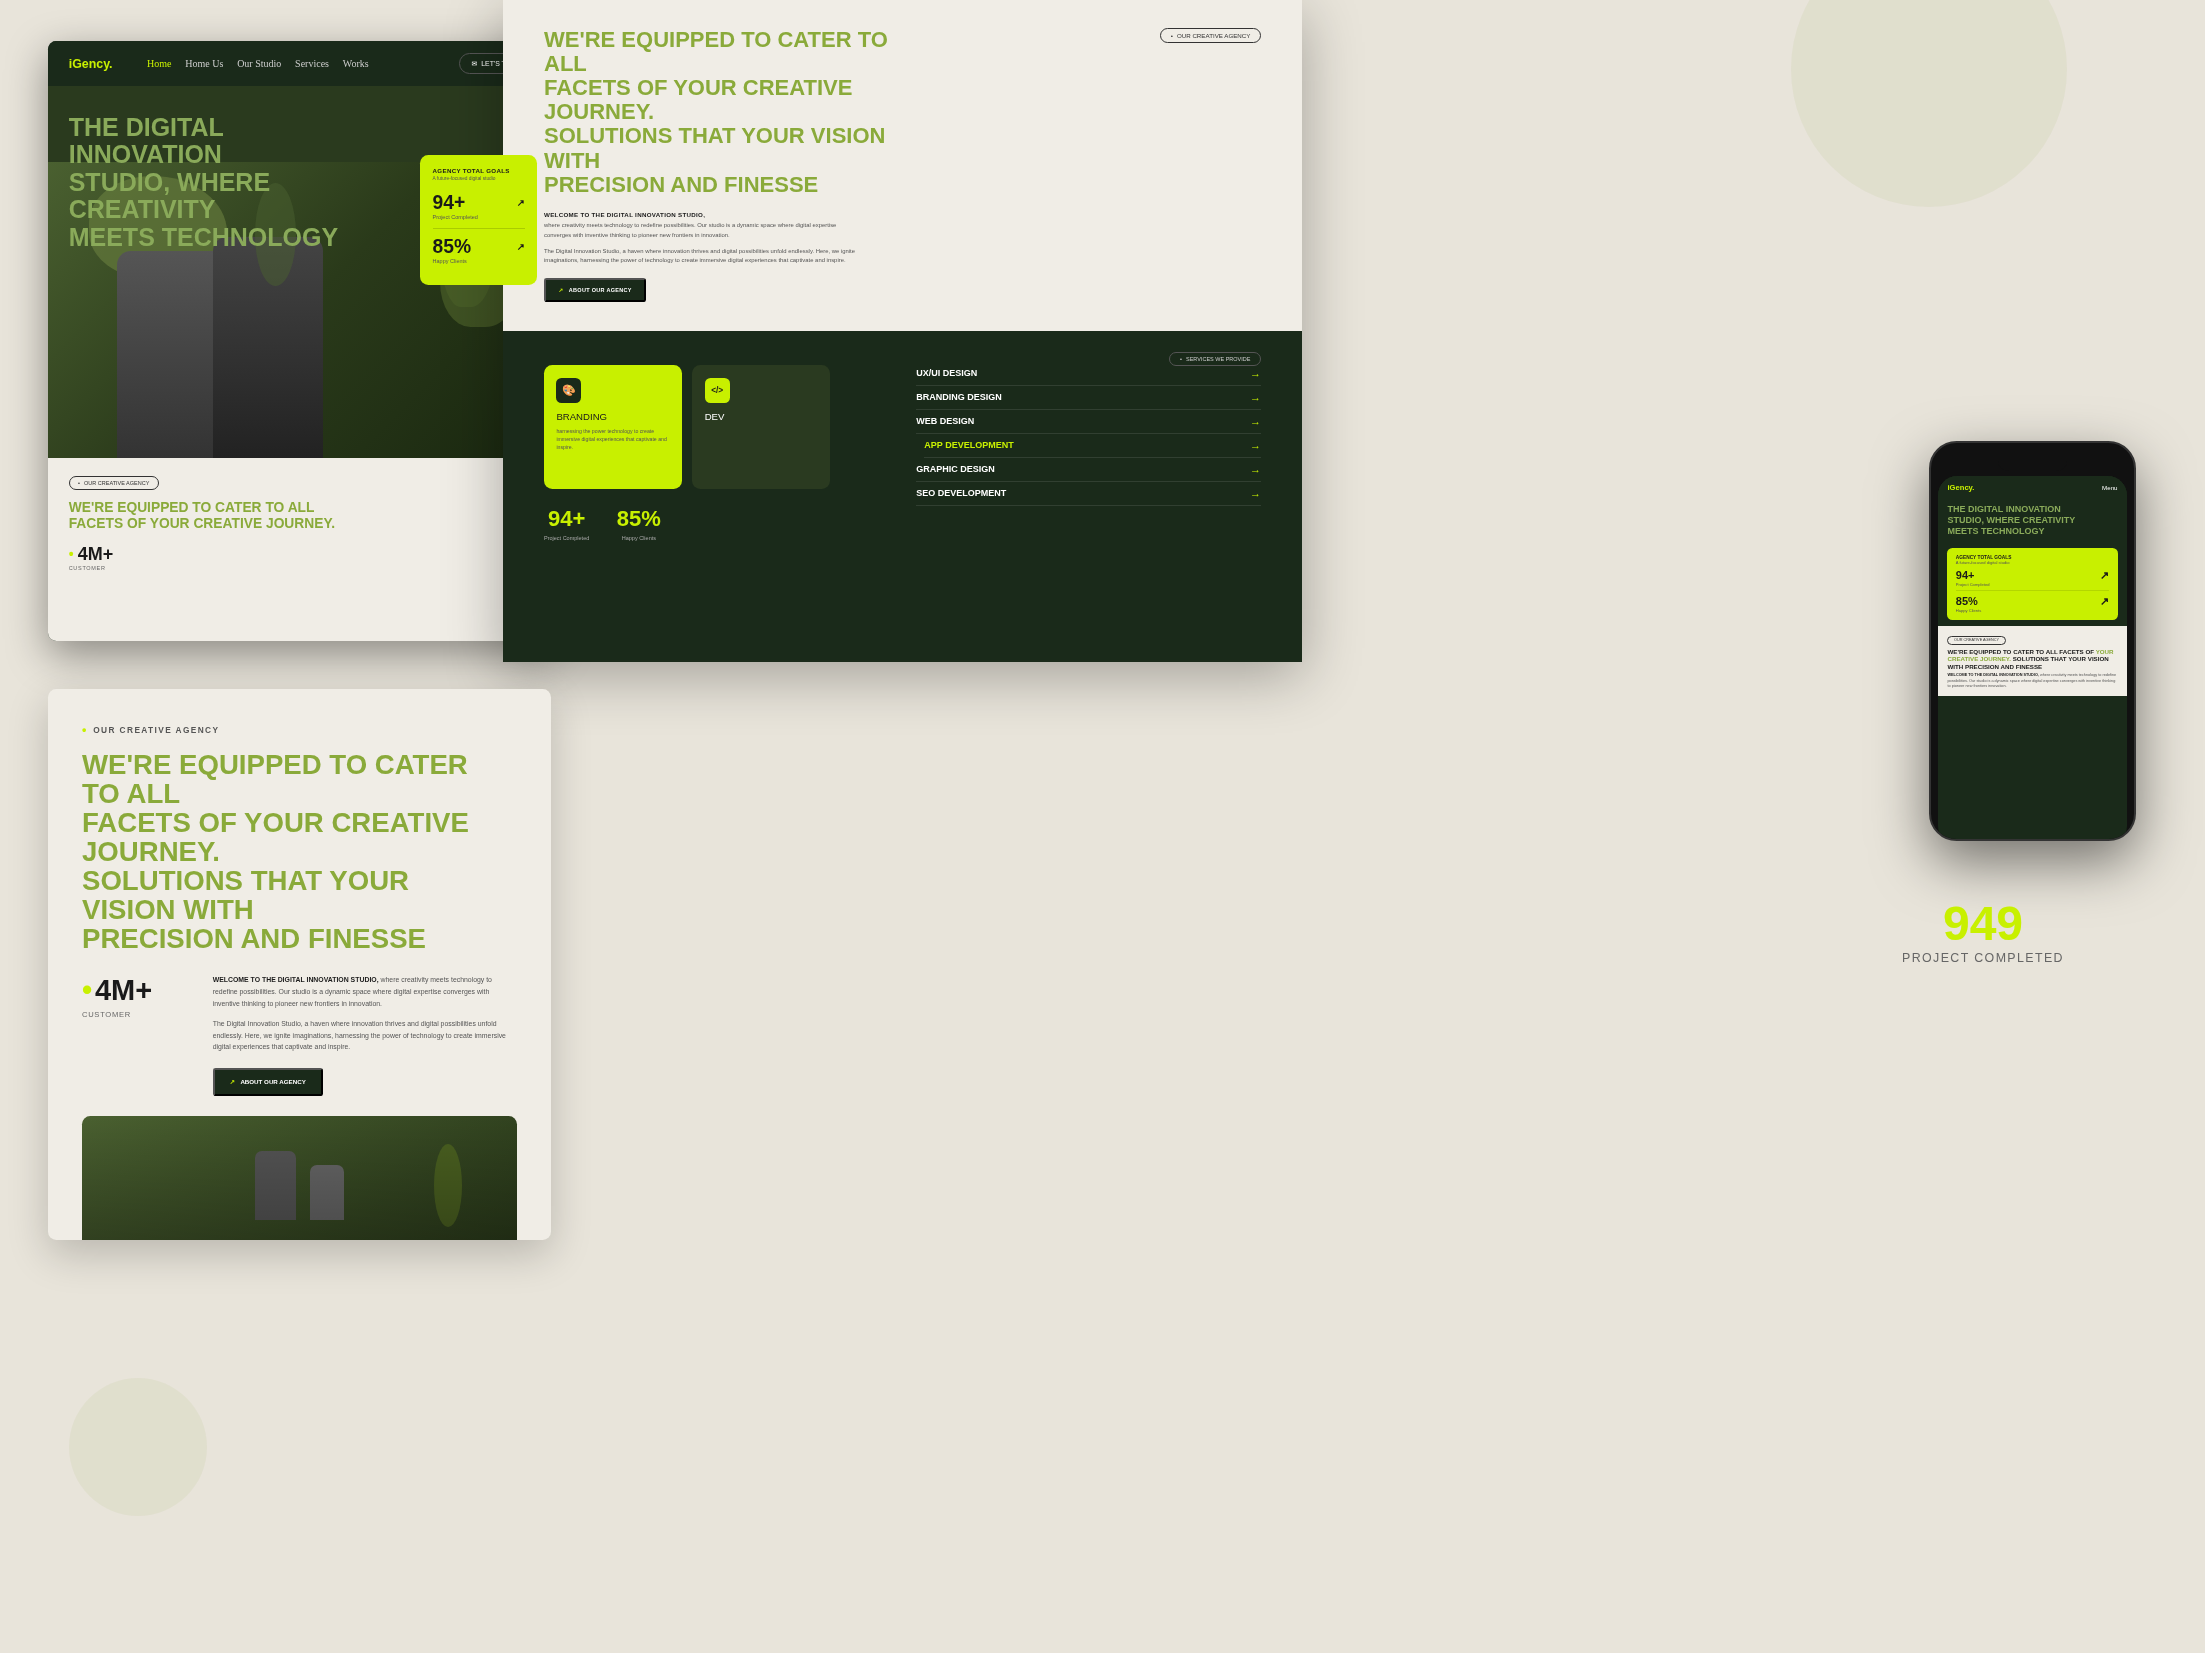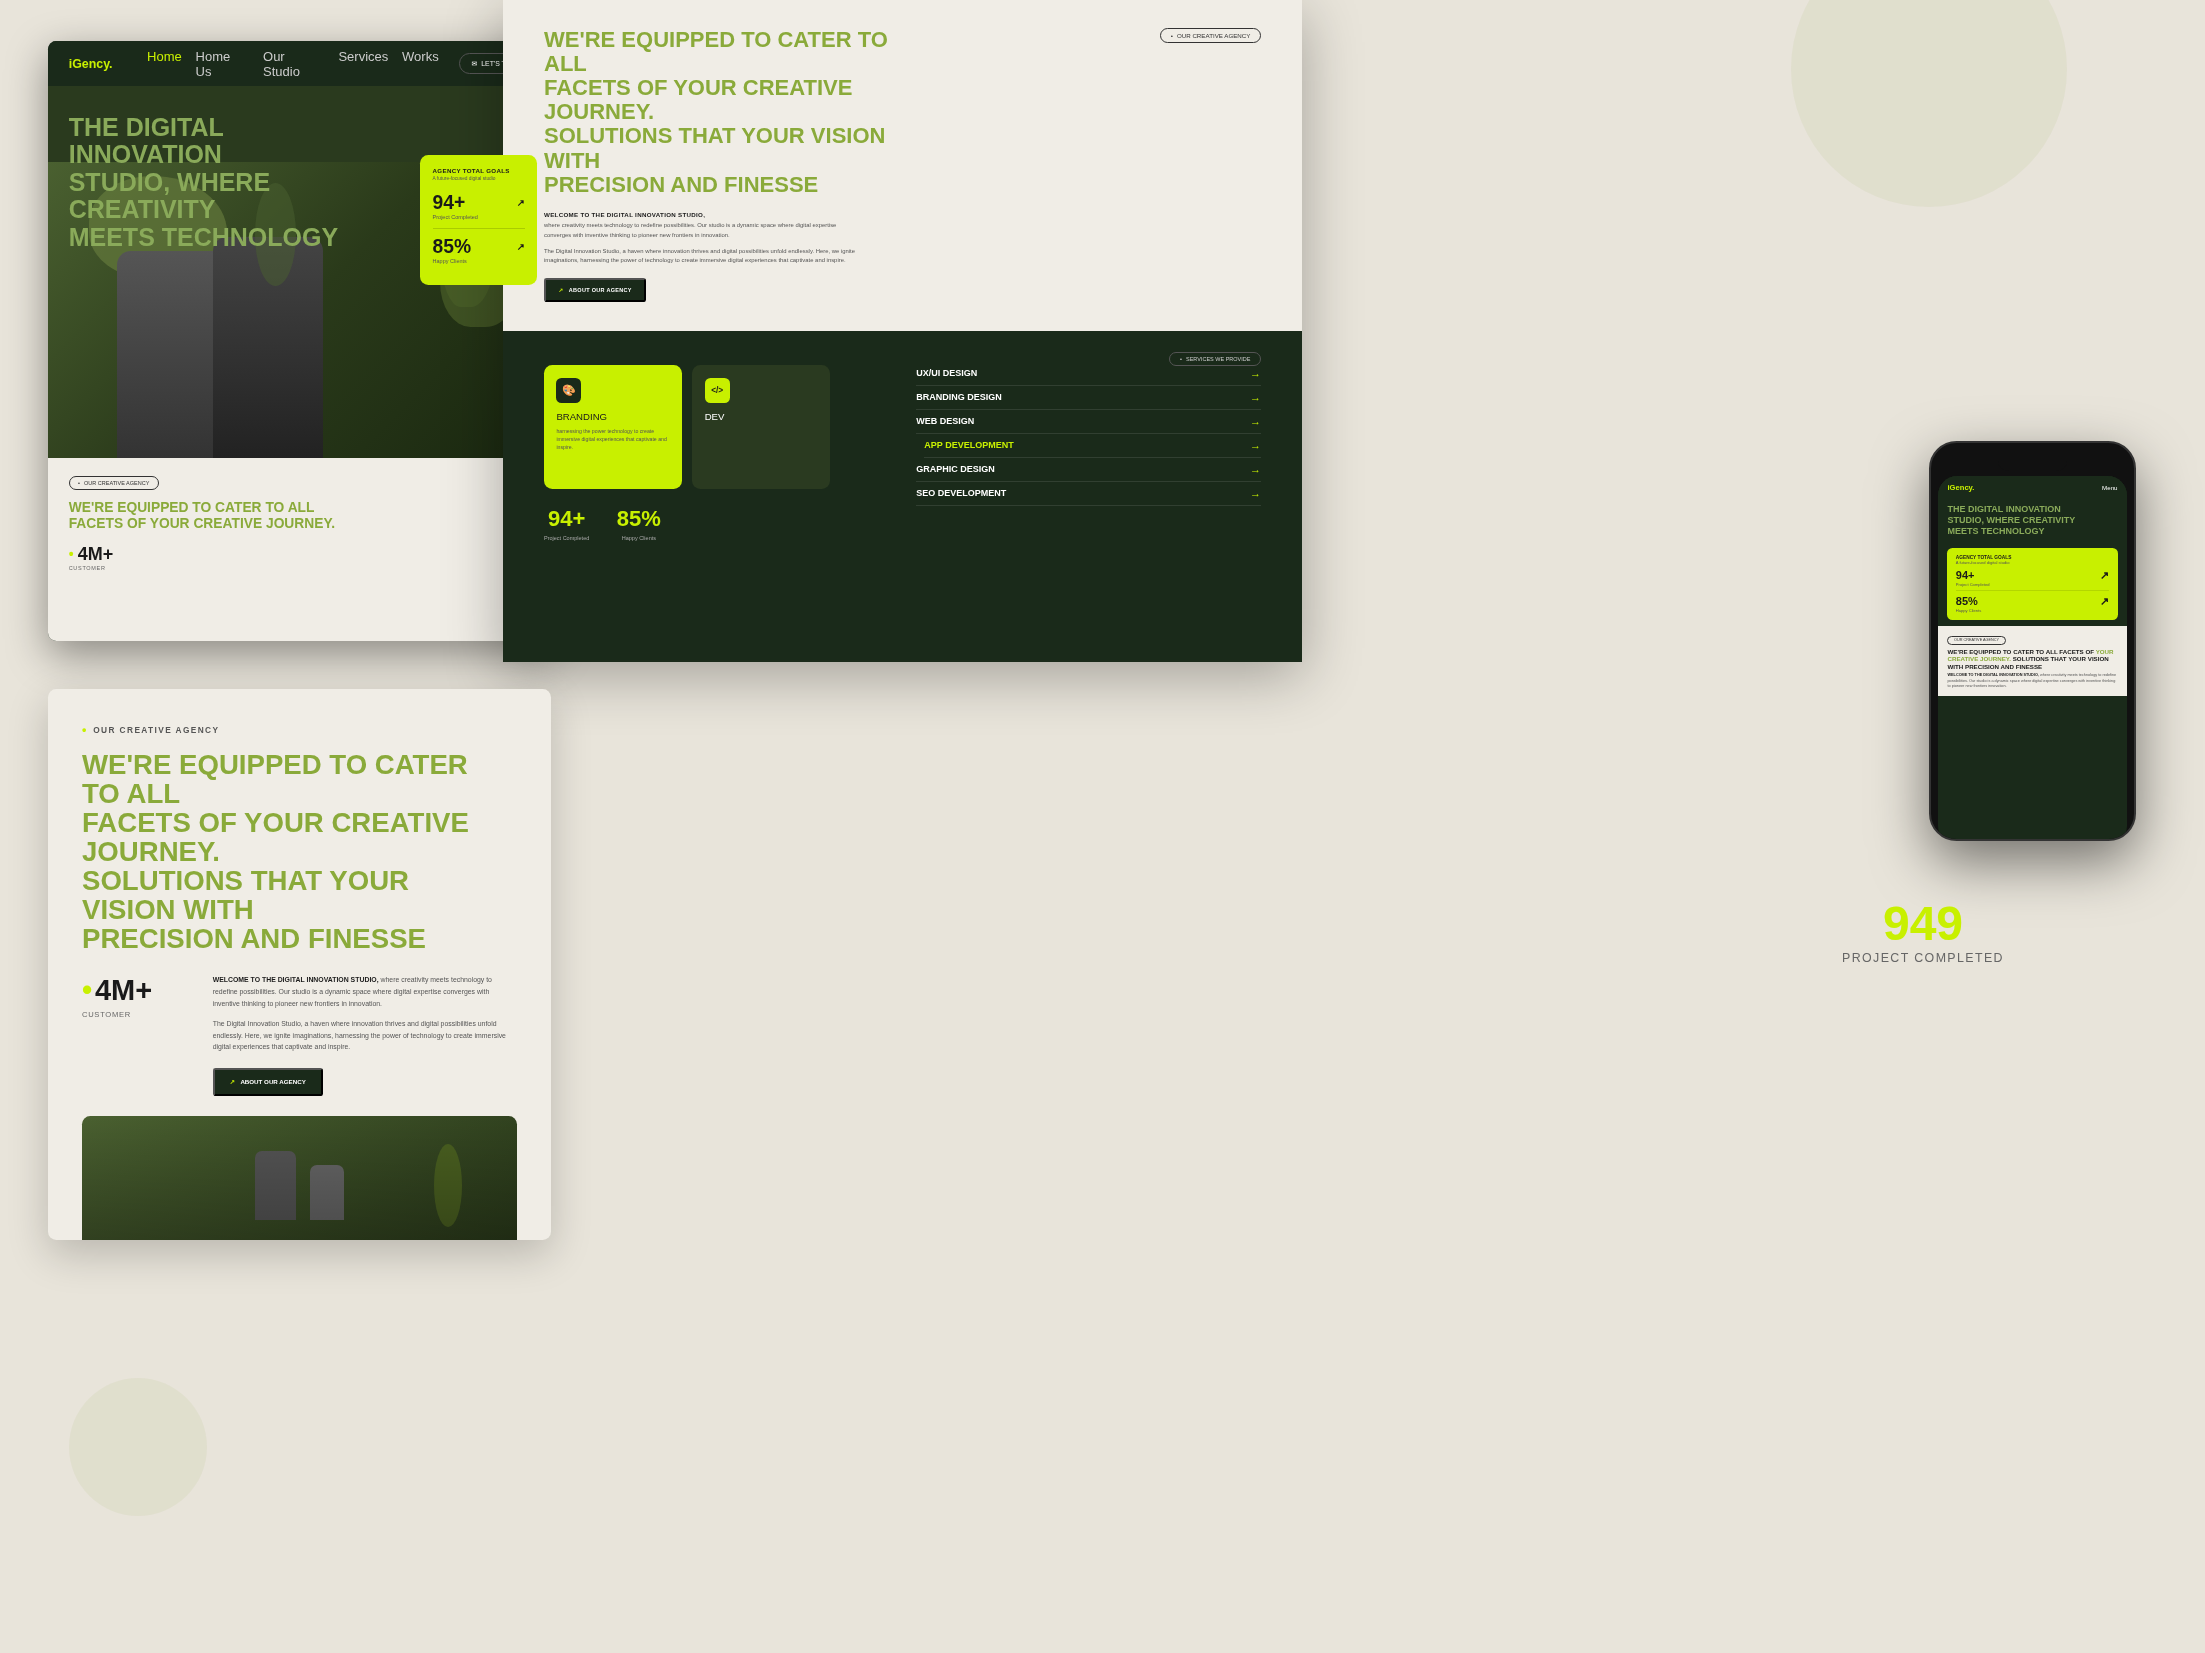--- a/index.html
+++ b/index.html
@@ -37,23 +37,24 @@
     .nav-logo {
       color: #fff;
       font-size: 12.4px;
       font-weight: 700;
       margin-right: 13.8px;
     }
     .nav-logo span { color: #c8f000; }
     .nav-links { display: flex; gap: 13.8px; flex: 1; }
     .nav-link {
       color: #ccc;
-      font-size: 13px;
+      font-size: 10px;
       text-decoration: none;
       cursor: pointer;
+      font-family: Liberation Serif, serif;
     }
     .nav-link.active { color: #c8f000; }
     .nav-btn {
       background: #1a2a1a;
       border: 0.7px solid #555;
       color: #fff;
       padding: 5.5px 11px;
       border-radius: 13.8px;
       font-size: 6.9px;
       cursor: pointer;
@@ -617,21 +618,21 @@
       content: '';
       position: absolute;
       inset: 0;
       background: #e8e4da;
       z-index: -1;
     }
 
     
     .large-stat-area {
       position: absolute;
-      left: 1744px;
+      left: 1804px;
       top: 896px;
       width: 358px;
       text-align: center;
     }
     .large-stat-num {
       font-size: 48px;
       font-weight: 900;
       color: #c8f000;
     }
     .large-stat-label {

